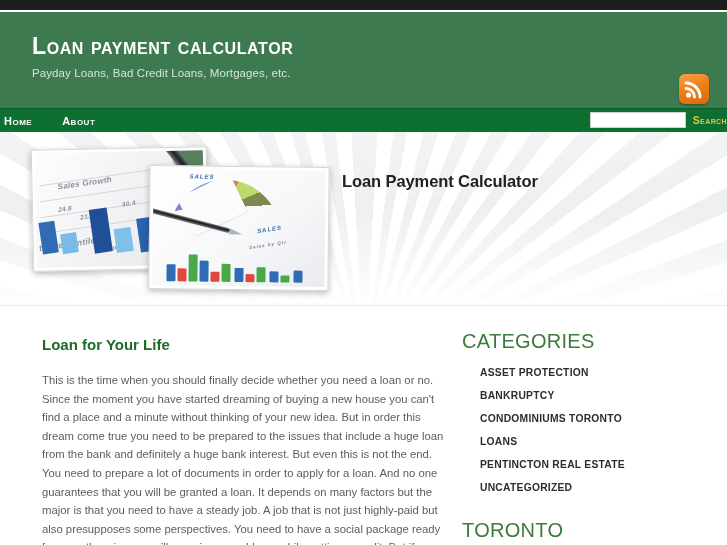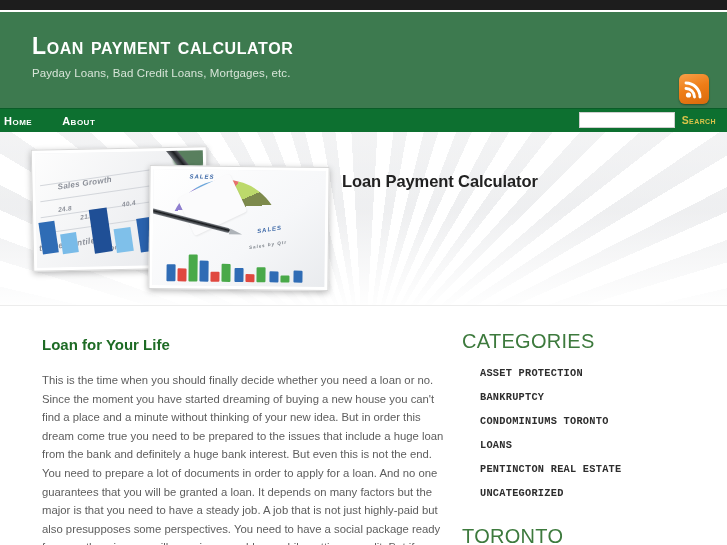--- a/index.html
+++ b/index.html
@@ -85,21 +85,21 @@
     font-size: 11px;
     font-weight: bold;
     font-variant: small-caps;
     letter-spacing: 0.5px;
     margin-right: 30px;
     text-decoration: none;
     cursor: pointer;
   }
   .searchbox {
     position: absolute;
-    right: 11px;
+    right: 0;
     top: 3px;
     display: flex;
     align-items: center;
   }
   .search-input {
     width: 88px;
     height: 14px;
     border: 1px solid #cfcfcf;
     background: #ffffff;
     font-size: 10px;
@@ -324,21 +324,20 @@
     margin: 0 0 26px 0;
     padding: 0 0 0 18px;
   }
   .cat-list li {
     font-size: 10.3px;
     font-weight: bold;
     color: #2d2d2d;
     letter-spacing: .25px;
     margin-bottom: 12px;
     cursor: pointer;
-    font-family: Liberation Mono, monospace;
   }
 </style>
 </head>
 <body>
 
 <div class="topstrip"></div>
 <div class="topgap"></div>
 
 <div class="header">
   <div class="header-inner">

